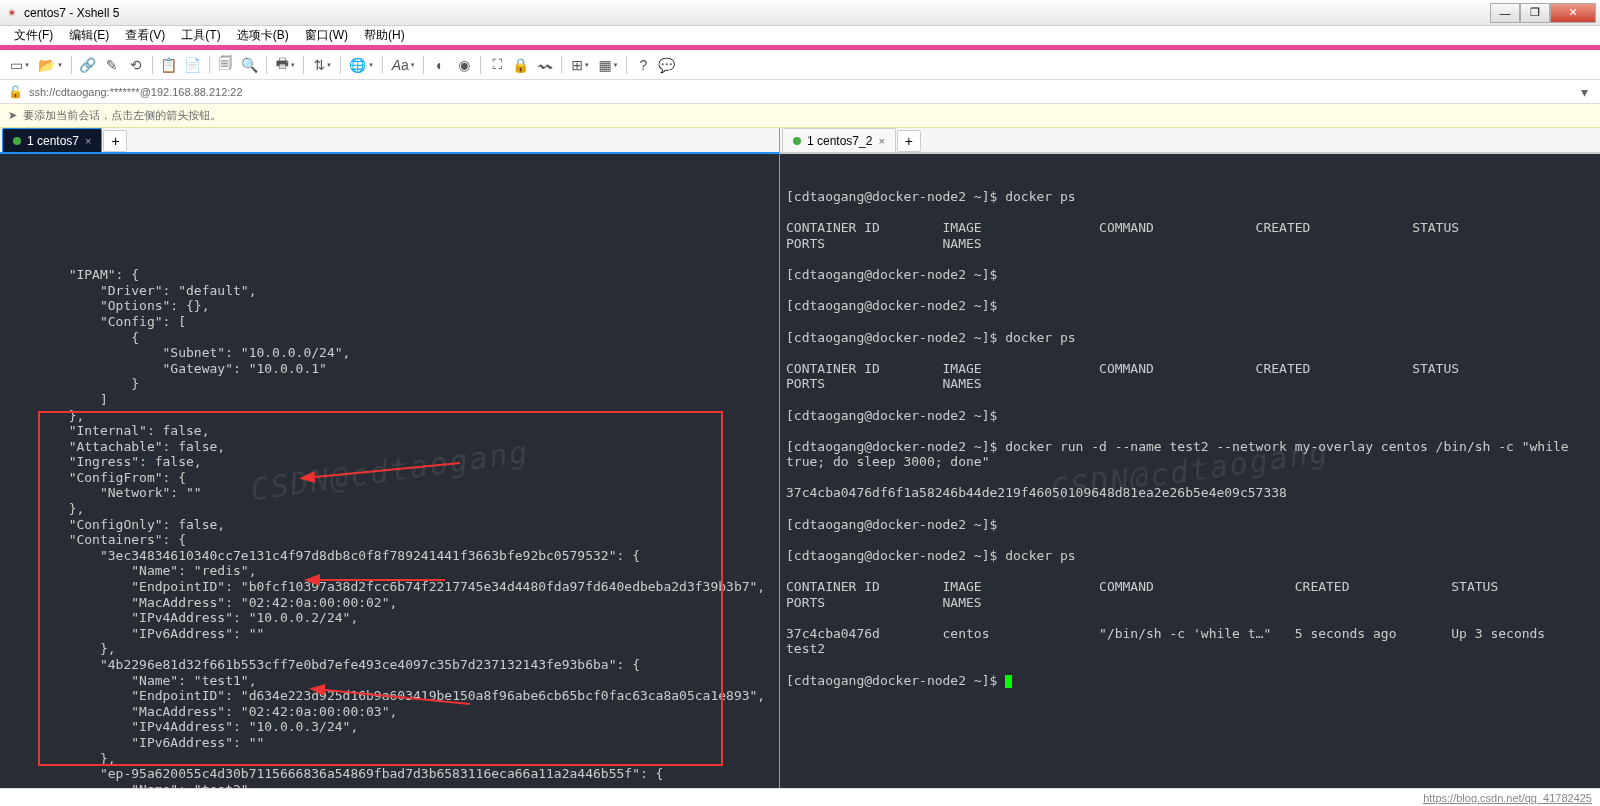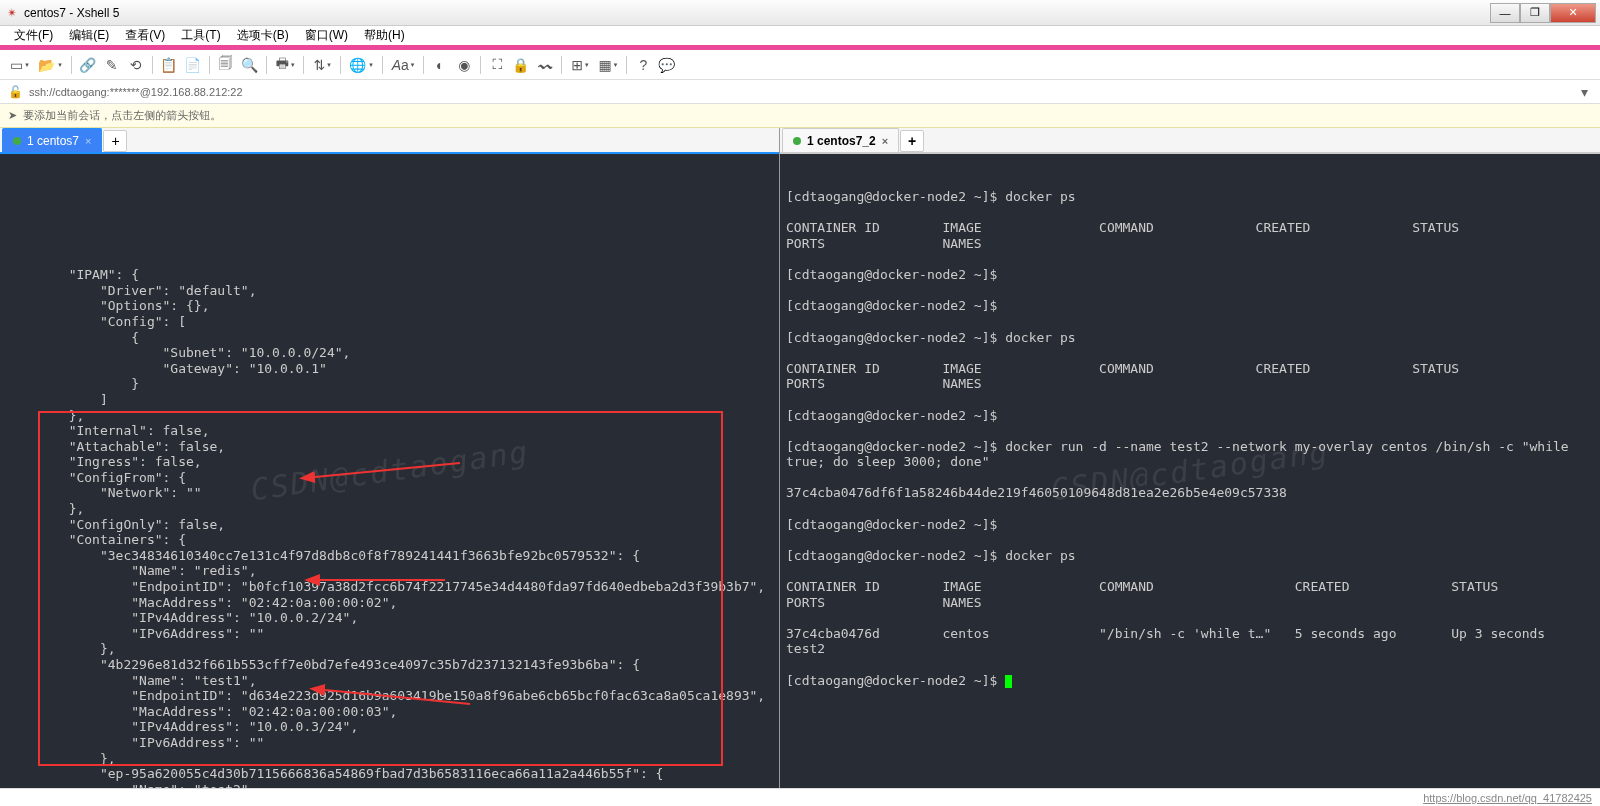--- a/index.html
+++ b/index.html
@@ -35,21 +35,21 @@
     
     
     .panes { display: flex; height: calc(806px - 26px - 24px - 30px - 24px - 24px - 18px); }
     .pane { display: flex; flex-direction: column; }
     .pane-left { width: 780px; border-right: 1px solid #999; }
     .pane-right { flex: 1; }
     
     
     .tabs { height: 26px; background: #f5f5f5; display: flex; align-items: flex-end; padding: 0 2px; border-bottom: 2px solid #1e90ff;}
     .tab { height: 24px; padding: 0 10px; display: flex; align-items: center; gap: 6px; font-size: 12px; border: 1px solid #ccc; border-bottom: none; background: #f8f8f8; margin-right: 1px; border-radius: 2px 2px 0 0; cursor: pointer; }
-    .tab.active { background: #3b82f6; color: #fff; border-color: #1e90ff; }
+    .tab.active { background: #0f172a; color: #fff; border-color: #1e90ff; }
     .tab-dot { width: 8px; height: 8px; border-radius: 50%; background: #4a4; }
     .tab-close { font-size: 11px; opacity: 0.6; }
     .tab-add { width: 24px; height: 22px; border: 1px solid #ccc; display: flex; align-items: center; justify-content: center; font-size: 14px; background:#fff; border-radius:2px;}
     
     
     .terminal { flex: 1; background: #282c34; color: #ccc; font-family: Consolas, monospace; font-size: 13px; padding: 4px 6px; overflow: hidden; white-space: pre-wrap; line-height: 1.2; position: relative;}
     .terminal .cursor { display:inline-block; width:7px; height:13px; background:#0f0; vertical-align:middle;}
     .redbox { position: absolute; border: 2px solid #e33; }
     .arrow { position: absolute; }
     .arrow svg { overflow: visible; }
@@ -168,21 +168,21 @@
       <div class="arrow" style="left:315px; top:419px;"><svg width="130" height="10">
             <line x1="130" y1="5" x2="5" y2="5" stroke="#e33" stroke-width="2" marker-end="url(#ah1)"></line>
           </svg></div>
       <div class="arrow" style="left:320px; top:532px;"><svg width="150" height="20">
             <line x1="150" y1="18" x2="5" y2="4" stroke="#e33" stroke-width="2" marker-end="url(#ah1)"></line>
           </svg></div>
     <div>        "IPAM": {</div><div>            "Driver": "default",</div><div>            "Options": {},</div><div>            "Config": [</div><div>                {</div><div>                    "Subnet": "10.0.0.0/24",</div><div>                    "Gateway": "10.0.0.1"</div><div>                }</div><div>            ]</div><div>        },</div><div>        "Internal": false,</div><div>        "Attachable": false,</div><div>        "Ingress": false,</div><div>        "ConfigFrom": {</div><div>            "Network": ""</div><div>        },</div><div>        "ConfigOnly": false,</div><div>        "Containers": {</div><div>            "3ec34834610340cc7e131c4f97d8db8c0f8f789241441f3663bfe92bc0579532": {</div><div>                "Name": "redis",</div><div>                "EndpointID": "b0fcf10397a38d2fcc6b74f2217745e34d4480fda97fd640edbeba2d3f39b3b7",</div><div>                "MacAddress": "02:42:0a:00:00:02",</div><div>                "IPv4Address": "10.0.0.2/24",</div><div>                "IPv6Address": ""</div><div>            },</div><div>            "4b2296e81d32f661b553cff7e0bd7efe493ce4097c35b7d237132143fe93b6ba": {</div><div>                "Name": "test1",</div><div>                "EndpointID": "d634e223d925d16b9a603419be150a8f96abe6cb65bcf0fac63ca8a05ca1e893",</div><div>                "MacAddress": "02:42:0a:00:00:03",</div><div>                "IPv4Address": "10.0.0.3/24",</div><div>                "IPv6Address": ""</div><div>            },</div><div>            "ep-95a620055c4d30b7115666836a54869fbad7d3b6583116eca66a11a2a446b55f": {</div><div>                "Name": "test2",</div></div>
   </div>
 
   <div class="pane pane-right">
-    <div class="tabs" style="border-bottom-color:#ccc;font-weight:bold;">
+    <div class="tabs" style="border-bottom-color:#ccc;">
       <div class="tab">
         <span class="tab-dot"></span>
         <span>1 centos7_2</span>
         <span class="tab-close">×</span>
       </div>
       <div class="tab-add">+</div>
     </div>
     <div class="terminal" id="term-right">
       <span class="watermark" style="display: block;">CSDN@cdtaogang</span>
 <span style="display: block;">[cdtaogang@docker-node2 ~]$ docker ps</span>

